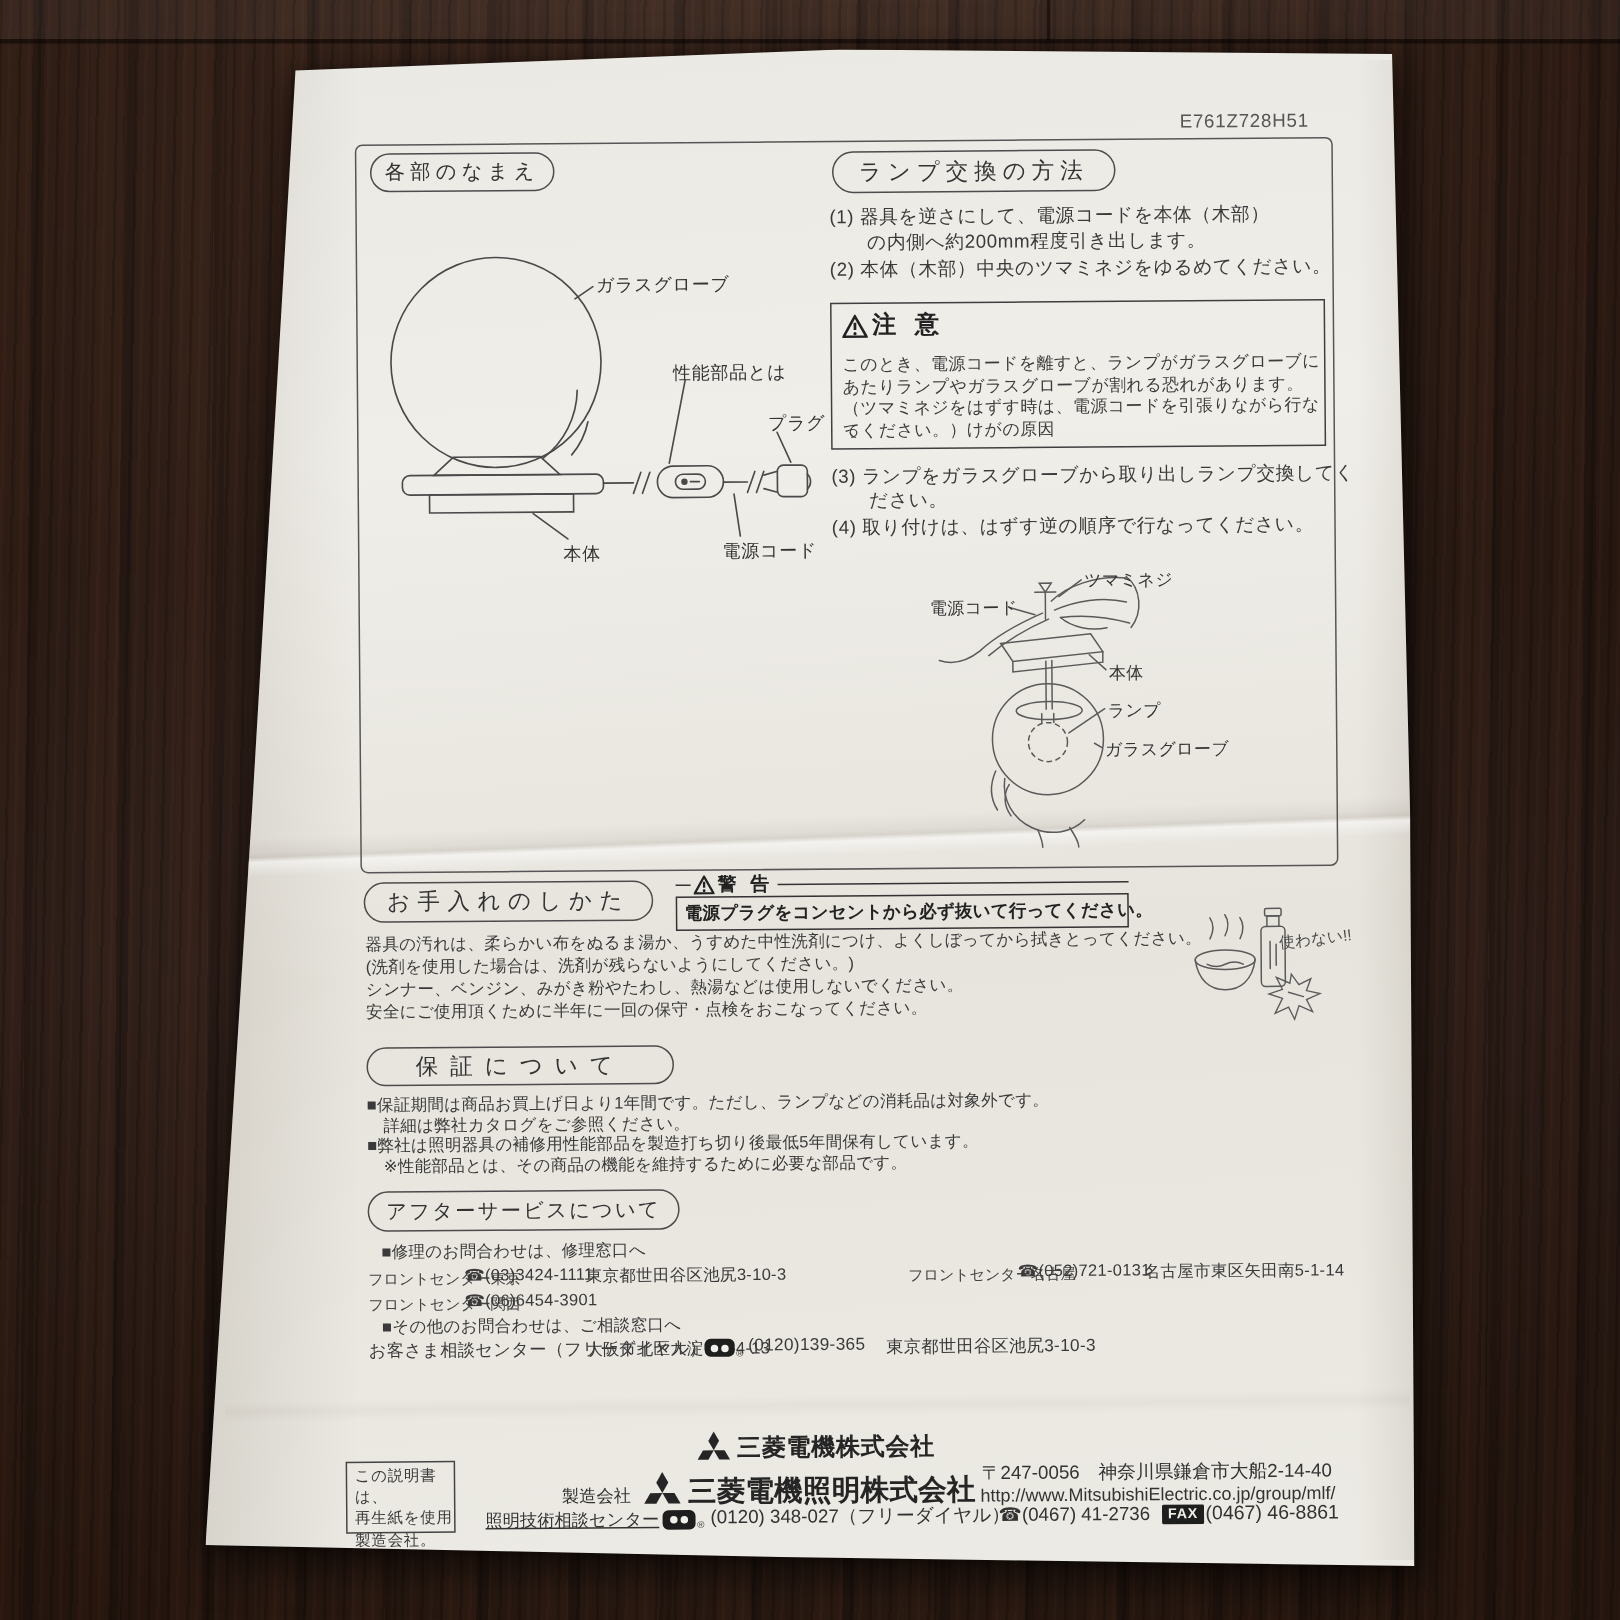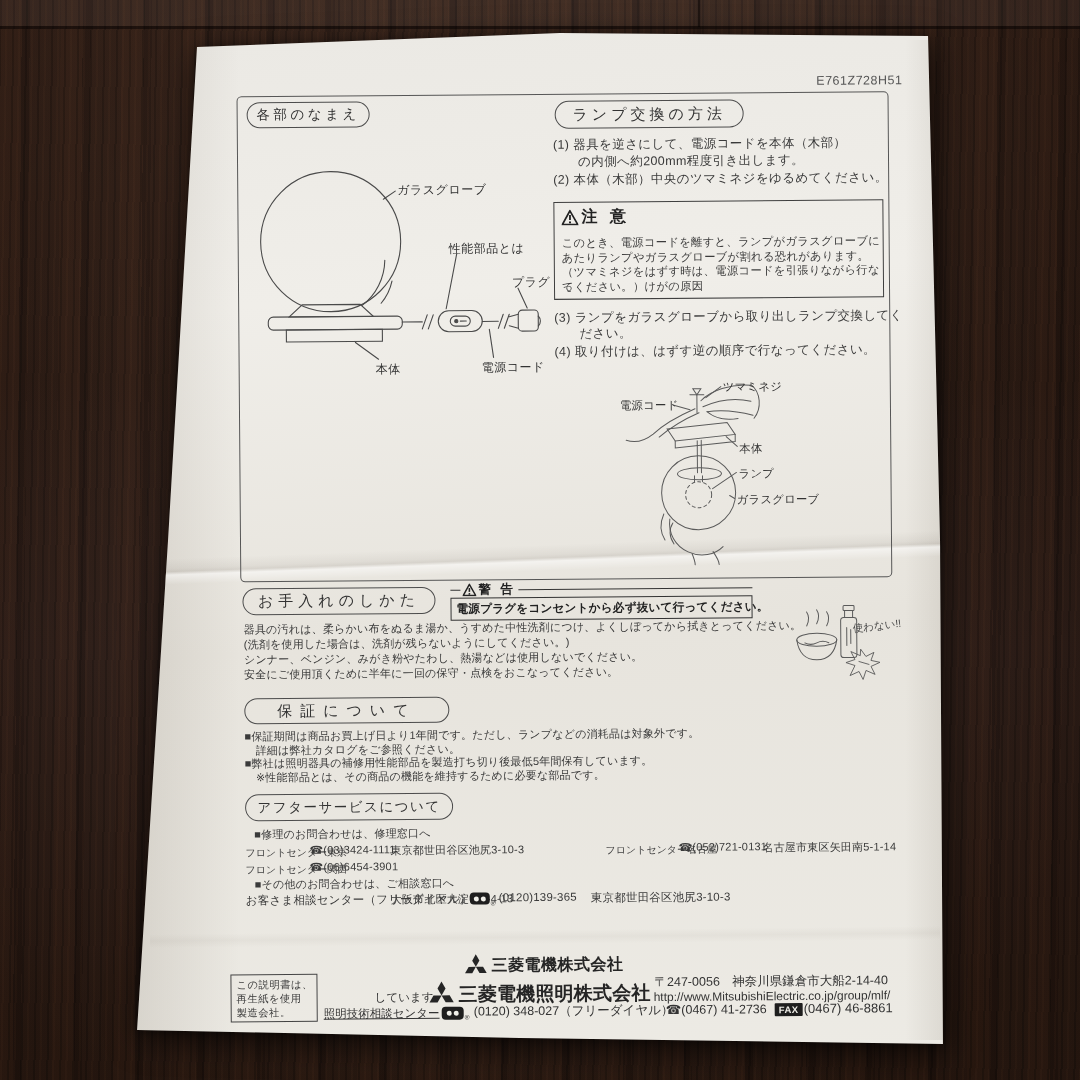--- a/index.html
+++ b/index.html
@@ -44,21 +44,21 @@
   .warn-label{font-weight:bold;font-size:12.5px;letter-spacing:3px;color:#222;padding:0 3px 0 2px;display:flex;align-items:center;gap:2px;}
   .warn-fill{flex:1;border-top:1.4px solid #333;}
   .warn-box{border:1.5px solid #333;margin-top:0;padding:2.5px 5px 3px 5px;font-weight:bold;font-size:11.6px;letter-spacing:.2px;color:#222;white-space:nowrap;}
   .body-line{font-size:11px;letter-spacing:.2px;}
   .svc-small{font-size:10px;letter-spacing:0;color:#444;}
   .svc{font-size:11px;letter-spacing:.2px;}
   .fd-icon{position:absolute;width:20px;height:12px;background:#1e1e1e;border-radius:4px;display:flex;align-items:center;justify-content:center;gap:2px;}
   .fd-icon i{display:block;width:5px;height:5px;border-radius:50%;background:#f0efe9;}
   .fd-reg{position:absolute;font-size:6.5px;color:#333;}
   .fax-icon{position:absolute;background:#1e1e1e;color:#f0efe9;font-weight:bold;font-size:9.5px;padding:1px 4px;border-radius:1px;letter-spacing:.5px;}
-  .recycle-box{position:absolute;left:227px;top:972px;width:87px;height:48px;border:1.2px solid #444;box-sizing:border-box;text-align:left;padding:3px 0 0 5px;}
+  .recycle-box{position:absolute;left:227px;top:972px;width:73px;height:48px;border:1.2px solid #444;box-sizing:border-box;text-align:left;padding:3px 0 0 5px;}
   .recycle-box div{font-size:10.3px;line-height:14.2px;letter-spacing:.5px;color:#3a3a3a;}
   .dlabel{font-size:12px;letter-spacing:.5px;color:#333;}
   .dlabel2{font-size:11.3px;letter-spacing:.3px;color:#333;}
   svg.lineart{position:absolute;overflow:visible;}
   svg.lineart *{vector-effect:non-scaling-stroke;}
   .tri{flex:0 0 auto;}
 </style>
 </head>
 <body>
 
@@ -71,21 +71,21 @@
 
   <div class="paper-wrap">
     <div class="paper">
       <div class="edge-shade-left"></div>
       <div class="edge-shade-right"></div>
       <div class="crease-mid"></div>
       <div class="crease-low"></div>
 
       <div class="content">
 
-        <span class="t" style="left:790px;top:76px;width:116px;text-align:right;font-size:12.5px;letter-spacing:.5px;color:#555;">E761Z728H51</span>
+        <span class="t" style="left:790px;top:76px;width:116px;font-size:12.5px;letter-spacing:.5px;color:#555;">E761Z728H51</span>
 
         <div class="main-box"></div>
 
         <div class="pill" style="left:250px;top:100px;width:123px;height:26px;font-size:13.5px;letter-spacing:3.5px;">各部のなまえ</div>
 
         <svg class="lineart" style="left:248px;top:163px;width:300px;height:218px;" viewBox="0 0 300 218" fill="none" stroke="#4a4a4a" stroke-width="1.1" stroke-linecap="round">
           <circle cx="85" cy="77" r="70"></circle>
           <path d="M139 96 A58 58 0 0 1 116 141"></path>
           <path d="M146 117 A50 50 0 0 1 135 139"></path>
           <path d="M56 140 L114 140 L127 152 L43 152 Z"></path>
@@ -249,21 +249,21 @@
 
         <svg class="lineart" style="left:460px;top:951px;width:25px;height:26px;" viewBox="-4 -1 32 28">
           <g fill="#252525" stroke="none">
             <path d="M12 16 L7.4 8 L12 0 L16.6 8 Z"></path>
             <path d="M12 16 L7.4 8 L12 0 L16.6 8 Z" transform="rotate(120 12 16)"></path>
             <path d="M12 16 L7.4 8 L12 0 L16.6 8 Z" transform="rotate(240 12 16)"></path>
           </g>
         </svg>
         <span class="t" style="left:488px;top:955px;font-size:16px;font-weight:bold;letter-spacing:.5px;color:#252525;">三菱電機株式会社</span>
 
-        <span class="t" style="left:371px;top:989px;font-size:11.5px;color:#333;">しています</span>
+        <span class="t" style="left:371px;top:989px;font-size:11.5px;color:#333;">製造会社</span>
         <svg class="lineart" style="left:424px;top:977px;width:28px;height:30px;" viewBox="-4 -1 32 28">
           <g fill="#252525" stroke="none">
             <path d="M12 16 L7.4 8 L12 0 L16.6 8 Z"></path>
             <path d="M12 16 L7.4 8 L12 0 L16.6 8 Z" transform="rotate(120 12 16)"></path>
             <path d="M12 16 L7.4 8 L12 0 L16.6 8 Z" transform="rotate(240 12 16)"></path>
           </g>
         </svg>
         <span class="t" style="left:455px;top:981px;font-size:19px;font-weight:bold;letter-spacing:.2px;color:#252525;">三菱電機照明株式会社</span>
 
         <span class="t" style="left:651px;top:975px;font-size:12.5px;color:#333;">〒247-0056　神奈川県鎌倉市大船2-14-40</span>

